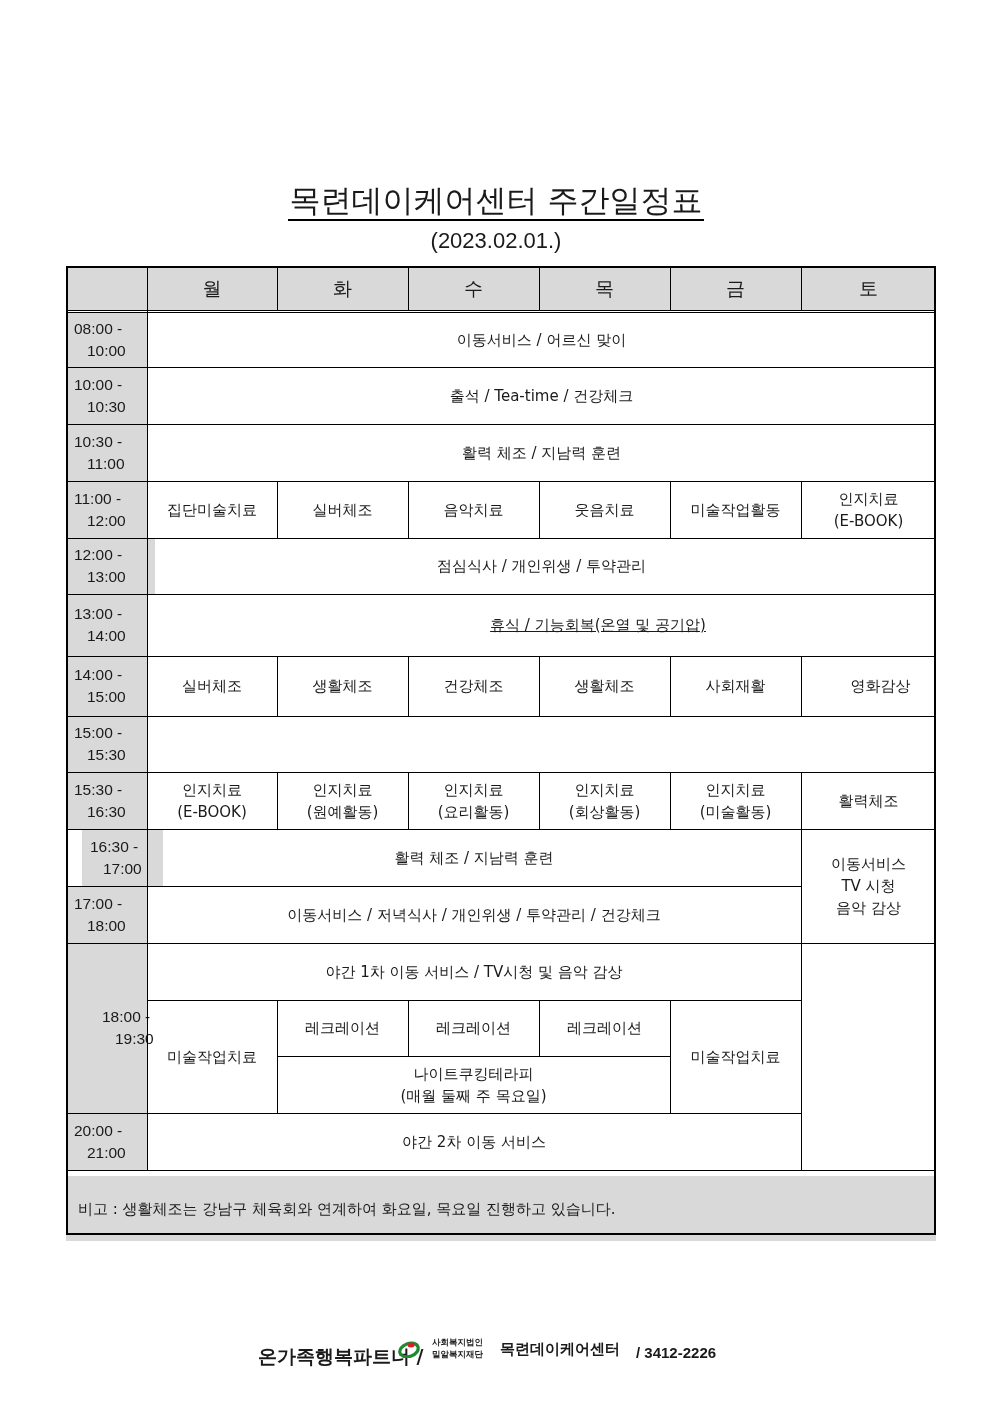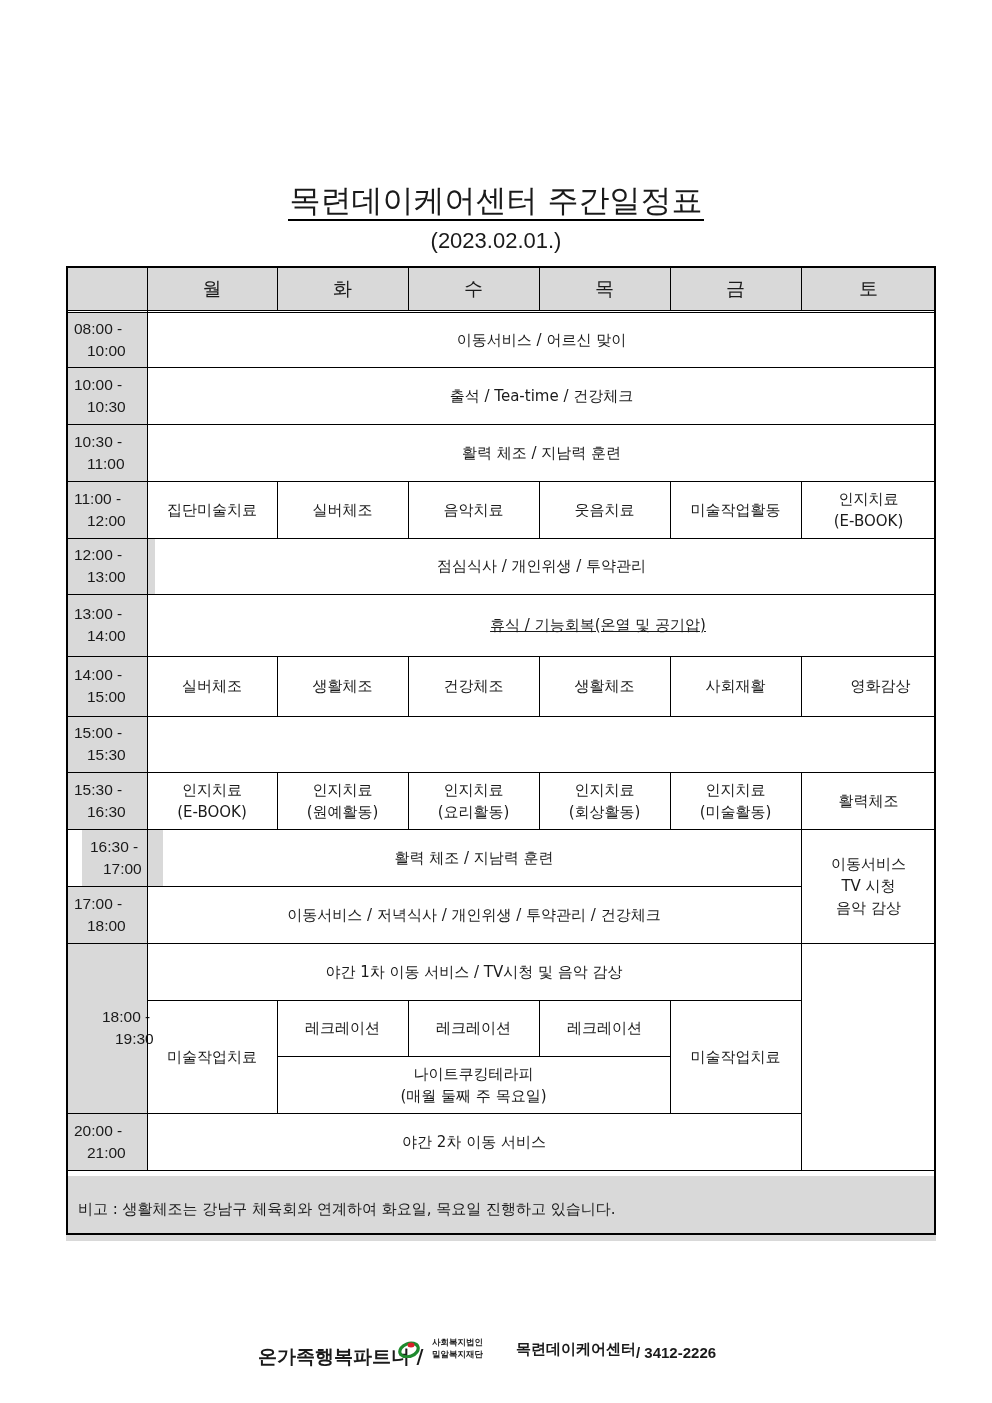--- a/index.html
+++ b/index.html
@@ -24,21 +24,21 @@
   
   .hl { position:absolute; height:1px; background:#000; }
   .vl { position:absolute; width:1px; background:#000; }
   .frame { position:absolute; left:0; top:0; width:870px; height:969px; box-sizing:border-box;
            border:2px solid #000; pointer-events:none; }
 
   .footer { position:absolute; top:1336px; left:0; width:992px; height:34px; }
   .f-partner { position:absolute; left:258px; top:8px; font-size:19px; font-weight:bold; }
   .f-logo { position:absolute; left:398px; top:4px; width:22px; height:18px; }
   .f-org { position:absolute; left:432px; top:0px; font-size:8.5px; line-height:12px; font-weight:bold; color:#222; }
-  .f-center { position:absolute; left:500px; top:4px; font-size:15px; font-weight:bold;margin-left:16px; }
+  .f-center { position:absolute; left:500px; top:4px; font-size:15px; font-weight:bold; }
   .f-phone { position:absolute; left:636px; top:8px; font-size:15px; font-weight:bold;
              font-family:"Liberation Sans", sans-serif; }
 </style>
 </head>
 <body>
 
 <div class="title"><span>목련데이케어센터 주간일정표</span></div>
 <div class="date">(2023.02.01.)</div>
 
 <div class="sched">

